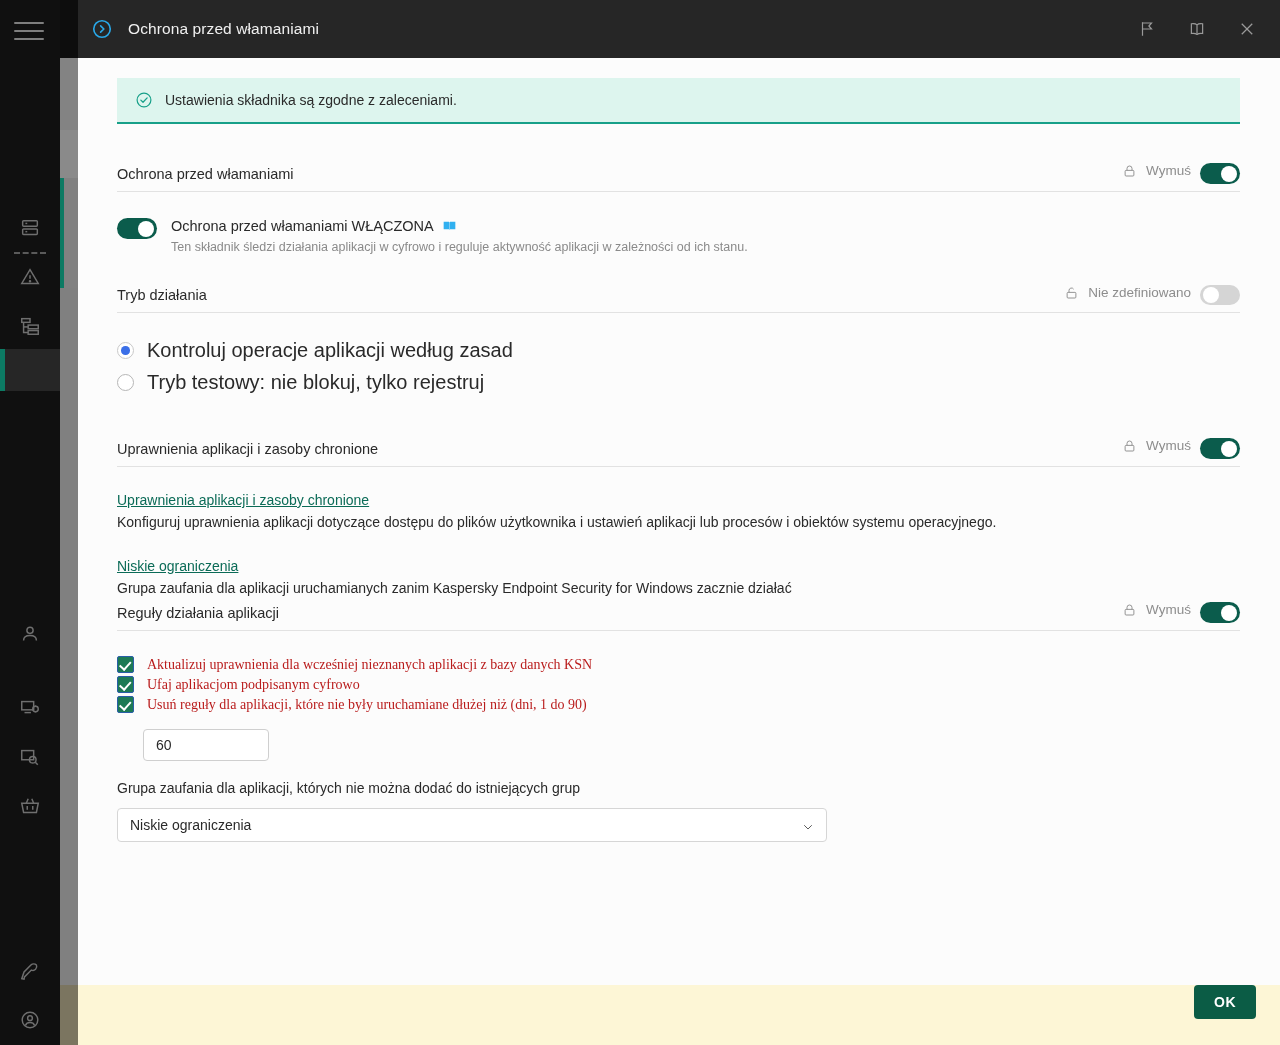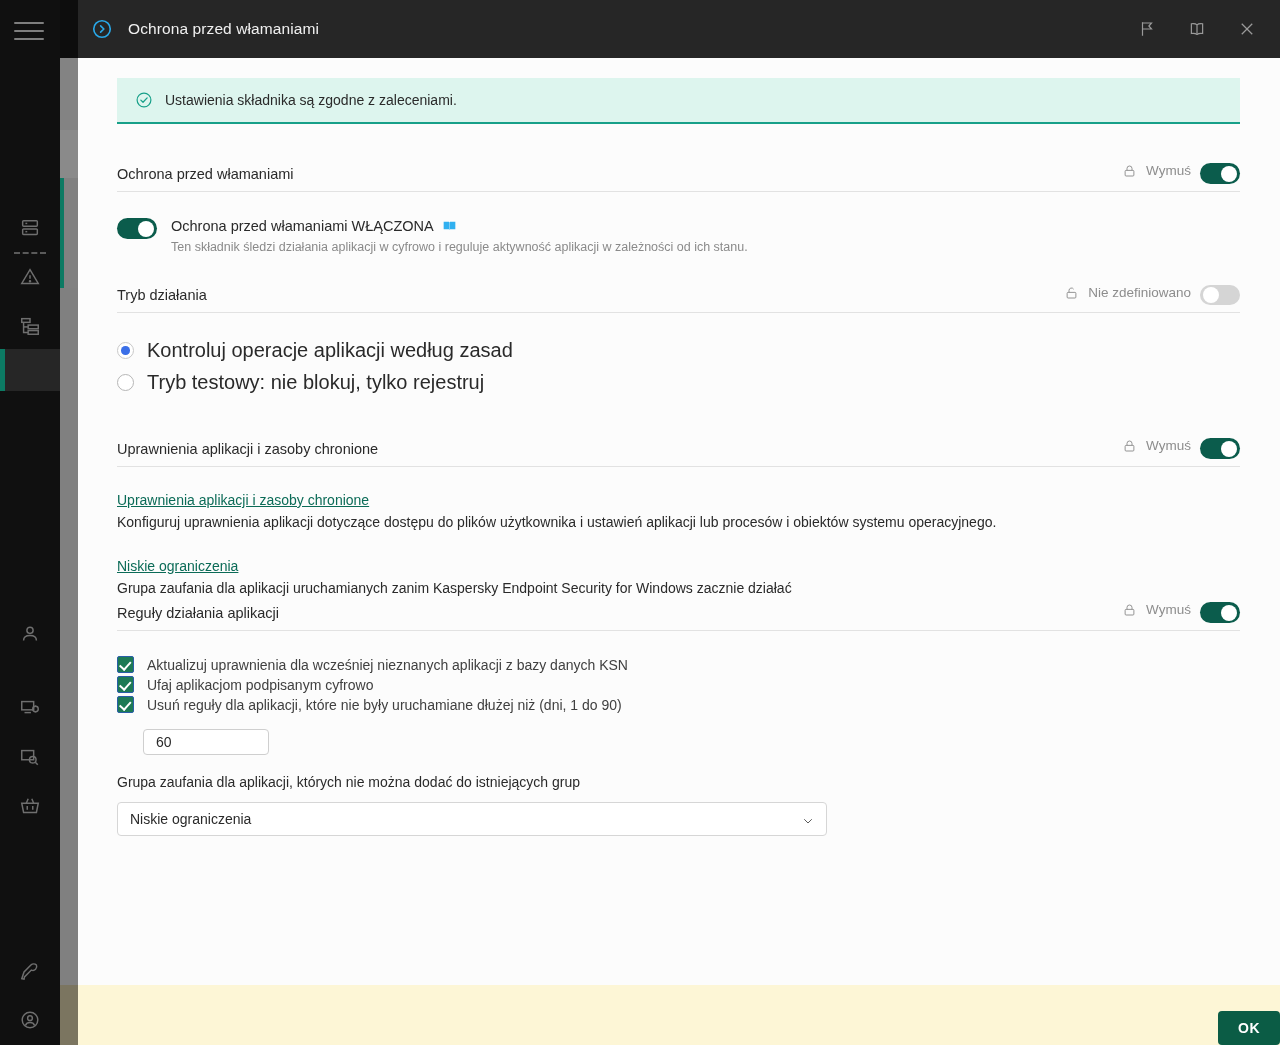--- a/index.html
+++ b/index.html
@@ -146,43 +146,44 @@
   .cb-row { display: flex; align-items: center; gap: 13px; margin-top: 3px; }
   .cbox {
     width: 17px; height: 17px; border-radius: 2px; flex: 0 0 17px;
     background: #1d7a55; border: 1.5px solid #2a5ea8; position: relative; cursor: pointer;
   }
   .cbox::after {
     content: ""; position: absolute; left: 4.4px; top: 2.2px;
     width: 4.5px; height: 8.5px; border: solid #fff;
     border-width: 0 2px 2px 0; transform: rotate(42deg);
   }
-  .cb-label { font-size: 14px; color: #404040; }
+  .cb-label { font-size: 14px; color: #b91c1c; font-family: Liberation Serif, serif; }
 
   .num-input {
-    width: 126px; height: 26px; border: 1px solid #cfcfcf; border-radius: 4px;
+    width: 126px; height: 32px; border: 1px solid #cfcfcf; border-radius: 4px;
     background: #fff; font-size: 14px; color: #2a2a2a; padding: 0 12px;
     font-family: "Liberation Sans", sans-serif;
   }
   .field-label { font-size: 14px; color: #2a2a2a; }
   .select-wrap {
     width: 710px; height: 34px; border: 1px solid #d6d6d6; border-radius: 4px;
     background: #fff; display: flex; align-items: center; padding: 0 12px;
     position: relative; cursor: pointer;
   }
   .select-wrap .sv { font-size: 14px; color: #2a2a2a; }
   .select-wrap .chev {
     margin-left: auto; width: 12px; height: 12px;
   }
   .select-wrap .chev svg { width: 12px; height: 12px; stroke: #4a4a4a; fill: none; stroke-width: 1.8; }
 
   
   .footer {
     position: absolute; left: 78px; top: 985px; width: 1202px; height: 60px;
-    background: #fdf6d6; display: flex; align-items: flex-end; justify-content: flex-end;
+    background: #fdf6d6; display: flex; align-items: flex-start; justify-content: flex-end;
+    padding-right: 24px;
   }
   .ok-btn {
     min-width: 62px; height: 34px; background: #0b5c45; color: #fff;
     border: none; border-radius: 4px; font-size: 14px; font-weight: bold;
     letter-spacing: .4px; cursor: pointer;
     font-family: "Liberation Sans", sans-serif; padding: 0 18px;
   }
 </style>
 </head>
 <body>

